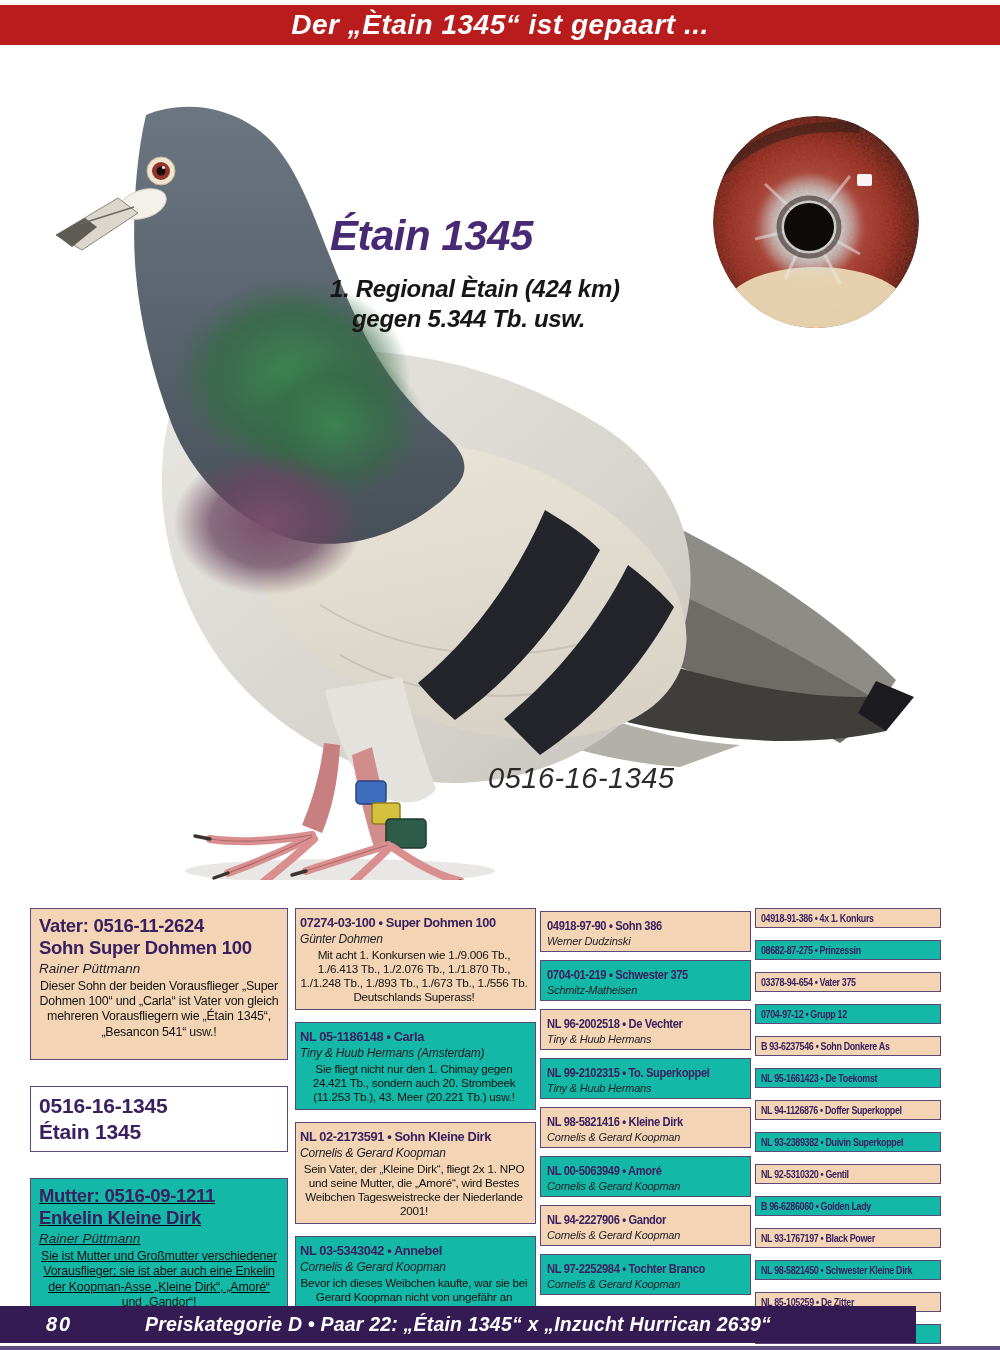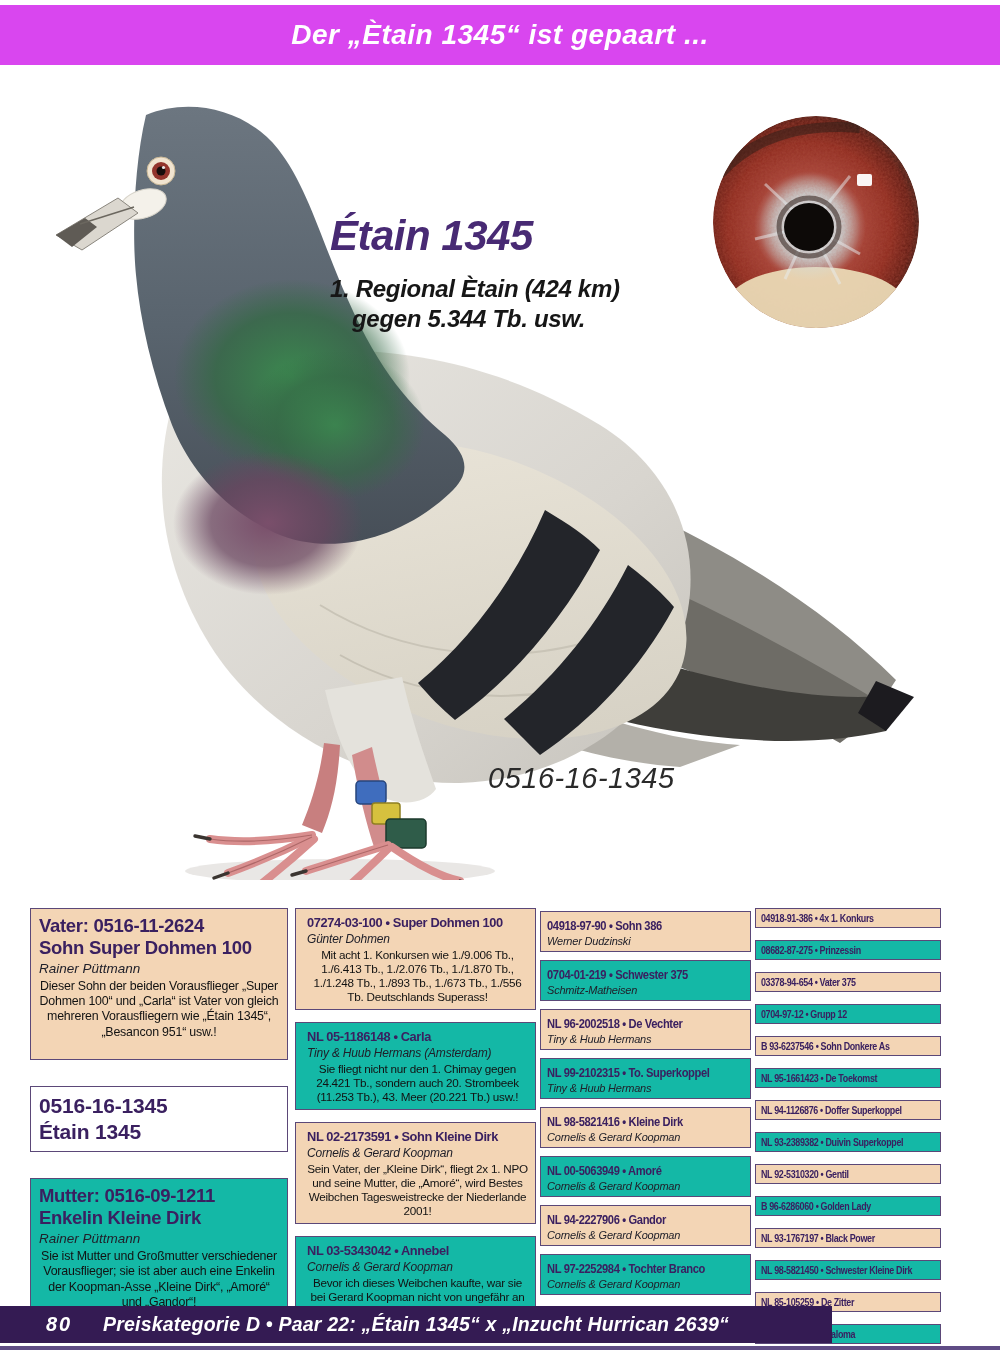--- a/index.html
+++ b/index.html
@@ -1,53 +1,53 @@
 <!DOCTYPE html>
 <html><head>
 <meta charset="utf-8">
 <style>
   html,body{margin:0;padding:0;background:#ffffff;}
   .page{position:relative;width:1000px;height:1350px;background:#fff;overflow:hidden;
         font-family:"Liberation Sans",sans-serif;}
 
   
-  .banner{position:absolute;left:0;top:5px;width:1000px;height:60px;background:#d946ef;
+  .banner{position:absolute;left:0;top:5px;width:1000px;height:40px;background:#b91c1c;
           display:flex;align-items:center;justify-content:center;}
   .banner-title{color:#fff;font-size:28px;font-weight:bold;font-style:italic;letter-spacing:.5px;}
 
   
   .pigeon-wrap{position:absolute;left:40px;top:95px;width:880px;height:785px;}
   .eye-wrap{position:absolute;left:710px;top:114px;width:212px;height:218px;}
   .hero-text{position:absolute;left:330px;top:212px;width:400px;}
   .hero-title{color:#482a74;font-size:42px;font-weight:bold;font-style:italic;letter-spacing:-.5px;margin:0 0 14px 0;}
   .hero-sub1{color:#161616;font-size:24px;font-weight:bold;font-style:italic;letter-spacing:-.3px;line-height:1.25;}
   .hero-sub2{color:#161616;font-size:24px;font-weight:bold;font-style:italic;letter-spacing:-.3px;padding-left:22px;line-height:1.25;}
   .ring-caption{position:absolute;left:488px;top:762px;font-size:29px;font-style:italic;color:#2a2a2a;letter-spacing:.5px;}
 
   
   .pedigree{position:absolute;left:30px;top:908px;width:912px;height:390px;}
   .pcol{position:absolute;top:0;display:flex;flex-direction:column;}
   .col1{left:0;width:258px;gap:26px;}
   .col2{left:265px;width:241px;gap:12px;}
   .col3{left:510px;width:211px;gap:8px;padding-top:3px;}
   .col4{left:725px;width:186px;gap:12px;}
 
-  .pbox{box-sizing:border-box;border:1.6px solid #5b4878;background:#f3d5b5;padding:4px 7px 5px 11px;}
+  .pbox{box-sizing:border-box;border:1.6px solid #5b4878;background:#f3d5b5;padding:4px 7px 5px 4px;}
   .pbox.light{background:#14b8a6;}
   .pbox.white{background:#ffffff;}
 
   .t-purple{color:#3a2060;font-weight:bold;}
   .breeder{font-style:italic;color:#20202a;}
   .desc{color:#121212;text-align:center;}
 
   
   .col1 .pbox{padding:6px 8px 7px 8px;}
   .box-father{min-height:152px;}
   .box-subject{min-height:50px;display:flex;flex-direction:column;justify-content:center;}
-  .box-mother{min-height:152px;}
+  .box-mother{min-height:152px;text-decoration:underline;}
   .col1 .ptitle{font-size:18.5px;line-height:1.18;letter-spacing:-.3px;}
   .col1 .subject-title{font-size:21px;line-height:1.22;letter-spacing:-.2px;}
   .col1 .breeder{font-size:13.5px;margin:2px 0 3px 0;}
   .col1 .desc{font-size:12.4px;line-height:1.24;letter-spacing:-.2px;}
 
   
   .col2 .pbox{min-height:80px;}
   .col2 .ptitle{font-size:13.5px;letter-spacing:-.4px;white-space:nowrap;display:inline-block;transform:scaleX(.95);transform-origin:0 50%;}
   .col2 .breeder{font-size:12px;margin:1px 0 2px 0;letter-spacing:-.2px;}
   .col2 .desc{font-size:11.7px;line-height:1.2;letter-spacing:-.25px;}
@@ -57,21 +57,21 @@
   .col3 .ptitle{font-size:12px;letter-spacing:-.4px;white-space:nowrap;display:inline-block;transform:scaleX(.93);transform-origin:0 50%;}
   .col3 .breeder{font-size:11px;letter-spacing:-.2px;margin-top:1px;}
 
   
   .col4 .pbox{height:20px;padding:2px 5px;display:flex;align-items:center;overflow:hidden;}
   .col4 .ptitle{font-size:10.5px;letter-spacing:-.4px;white-space:nowrap;display:inline-block;transform:scaleX(.85);transform-origin:0 50%;}
 
   
 
   
-  .footer{position:absolute;left:0;top:1306px;width:832px;height:37px;background:#341b53;
+  .footer{position:absolute;left:0;top:1306px;width:916px;height:37px;background:#341b53;
           display:flex;align-items:center;}
   .page-number{position:absolute;left:46px;color:#fff;font-size:20px;font-weight:bold;font-style:italic;letter-spacing:2px;}
   .footer-text{width:100%;text-align:center;color:#fff;font-size:19.5px;font-weight:bold;font-style:italic;letter-spacing:.2px;}
   .bottom-strip{position:absolute;left:0;top:1346px;width:1000px;height:4px;background:#5f4c85;}
 </style>
 </head>
 <body>
 
 <div class="page">
 
@@ -225,21 +225,21 @@
   </div>
   <div class="ring-caption">0516-16-1345</div>
 
   <div class="pedigree">
 
     <div class="pcol col1">
       <div class="pbox box-father">
         <div class="ptitle t-purple">Vater: 0516-11-2624</div>
         <div class="ptitle t-purple">Sohn Super Dohmen 100</div>
         <div class="breeder">Rainer Püttmann</div>
-        <div class="desc">Dieser Sohn der beiden Vorausflieger „Super Dohmen 100“ und „Carla“ ist Vater von gleich mehreren Vorausfliegern wie „Étain 1345“, „Besancon 951“ usw.!</div>
+        <div class="desc">Dieser Sohn der beiden Vorausflieger „Super Dohmen 100“ und „Carla“ ist Vater von gleich mehreren Vorausfliegern wie „Étain 1345“, „Besancon 541“ usw.!</div>
       </div>
       <div class="pbox white box-subject">
         <div class="subject-title t-purple">0516-16-1345</div>
         <div class="subject-title t-purple">Étain 1345</div>
       </div>
       <div class="pbox light box-mother">
         <div class="ptitle t-purple">Mutter: 0516-09-1211</div>
         <div class="ptitle t-purple">Enkelin Kleine Dirk</div>
         <div class="breeder">Rainer Püttmann</div>
         <div class="desc">Sie ist Mutter und Großmutter verschiedener Vorausflieger; sie ist aber auch eine Enkelin der Koopman-Asse „Kleine Dirk“, „Amoré“ und „Gandor“!</div>

